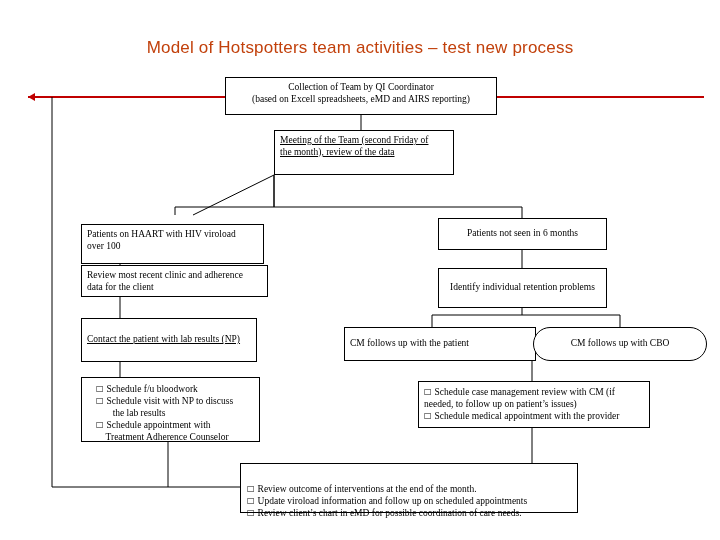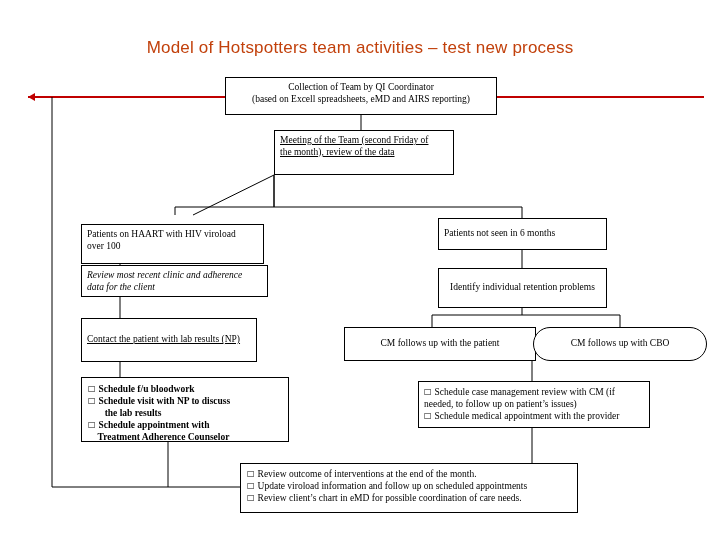--- a/index.html
+++ b/index.html
@@ -134,58 +134,58 @@
   <div class="box" style="left:274px; top:130px; width:180px; height:45px;text-decoration:underline;">
     <span class="line">Meeting of the Team (second Friday of</span>
     <span class="line">the month), review of the data</span>
   </div>
 
   <div class="box" style="left:81px; top:215px; width:183px; height:40px;margin-top:9px;">
     <span class="line">Patients on HAART with HIV viroload</span>
     <span class="line">over 100</span>
   </div>
 
-  <div class="box center" style="left:438px; top:218px; width:169px; height:32px; display:flex; align-items:center; ">
+  <div class="box center" style="left:438px; top:218px; width:169px; height:32px; display:flex; align-items:center; justify-content:center;">
     <span class="line">Patients not seen in 6 months</span>
   </div>
 
-  <div class="box" style="left:81px; top:265px; width:187px; height:32px;font-style:italic;">
+  <div class="box" style="left:81px; top:265px; width:187px; height:32px;">
     <span class="line">Review most recent clinic and adherence</span>
     <span class="line">data for the client</span>
   </div>
 
   <div class="box center" style="left:438px; top:268px; width:169px; height:40px; display:flex; align-items:center; justify-content:center;">
     <span class="line">Identify individual retention problems</span>
   </div>
 
   <div class="box" style="left:81px; top:318px; width:176px; height:44px; display:flex; align-items:center;text-decoration:underline;">
     <span class="line">Contact the patient with lab results (NP)</span>
   </div>
 
-  <div class="box center" style="left:344px; top:327px; width:192px; height:34px; display:flex; align-items:center; justify-content:center;">
+  <div class="box center" style="left:344px; top:327px; width:192px; height:34px; display:flex; align-items:center; justify-content:flex-start;">
     <span class="line">CM follows up with the patient</span>
   </div>
 
   <div class="box center" style="left:533px; top:327px; width:174px; height:34px; display:flex; align-items:center; justify-content:center;border-radius:17px;">
     <span class="line">CM follows up with CBO</span>
   </div>
 
-  <div class="box" style="left:81px; top:377px; width:208px; height:65px; padding:6px 6px;font-weight:bold;">
+  <div class="box" style="left:81px; top:377px; width:179px; height:65px; padding:6px 14px;">
     <span class="bullet-line"><span class="bullet">□</span><span>Schedule f/u bloodwork</span></span>
     <span class="bullet-line"><span class="bullet">□</span><span>Schedule visit with NP to discuss
        the lab results</span></span>
     <span class="bullet-line"><span class="bullet">□</span><span>Schedule appointment with
     Treatment Adherence Counselor</span></span>
   </div>
 
   <div class="box" style="left:418px; top:381px; width:232px; height:47px; padding:5px 5px;">
     <span class="bullet-line"><span class="bullet">□</span><span>Schedule case management review with CM (if
 needed, to follow up on patient’s issues)</span></span>
     <span class="bullet-line"><span class="bullet">□</span><span>Schedule medical appointment with the provider</span></span>
   </div>
 
-  <div class="box" style="left:240px; top:463px; width:338px; height:50px; padding:5px 6px;">
+  <div class="box" style="left:240px; top:463px; width:338px; height:50px; padding:20px 6px;">
     <span class="bullet-line"><span class="bullet">□</span><span>Review outcome of interventions at the end of the month.</span></span>
     <span class="bullet-line"><span class="bullet">□</span><span>Update viroload information and follow up on scheduled appointments</span></span>
     <span class="bullet-line"><span class="bullet">□</span><span>Review client’s chart in eMD for possible coordination of care needs.</span></span>
   </div>
 
 </div>
 
 </body></html>

